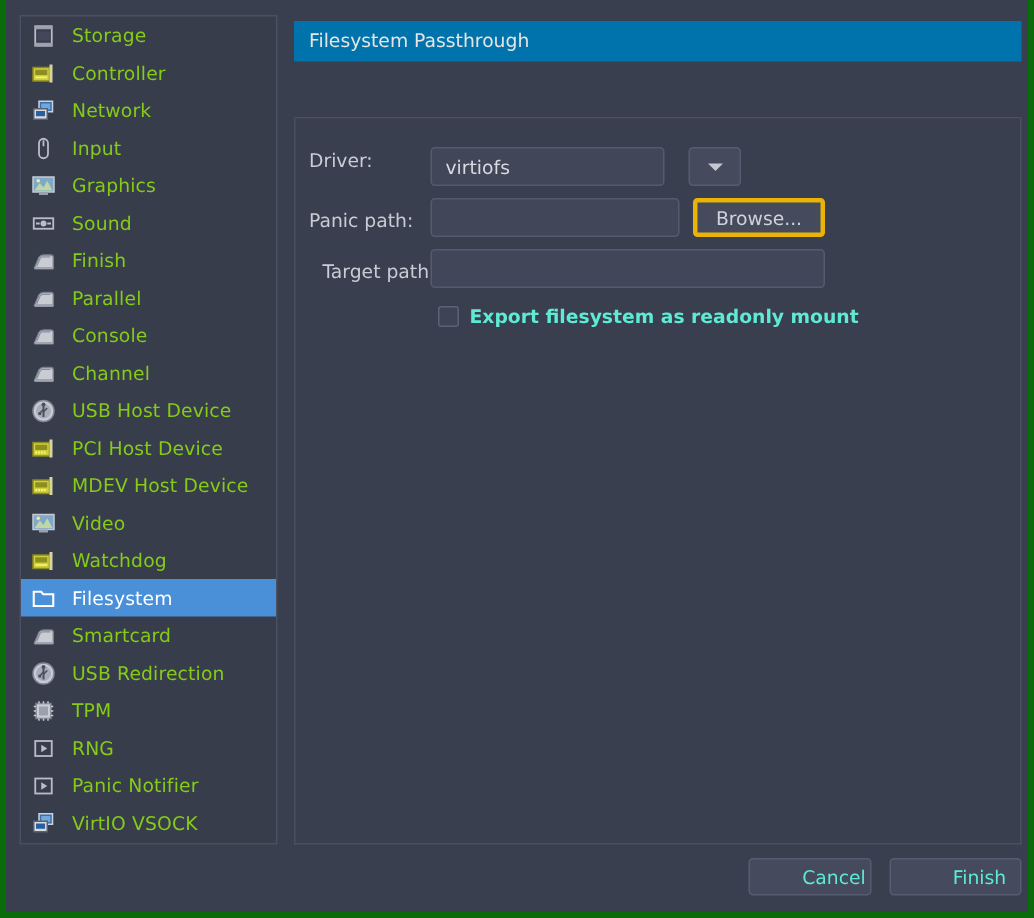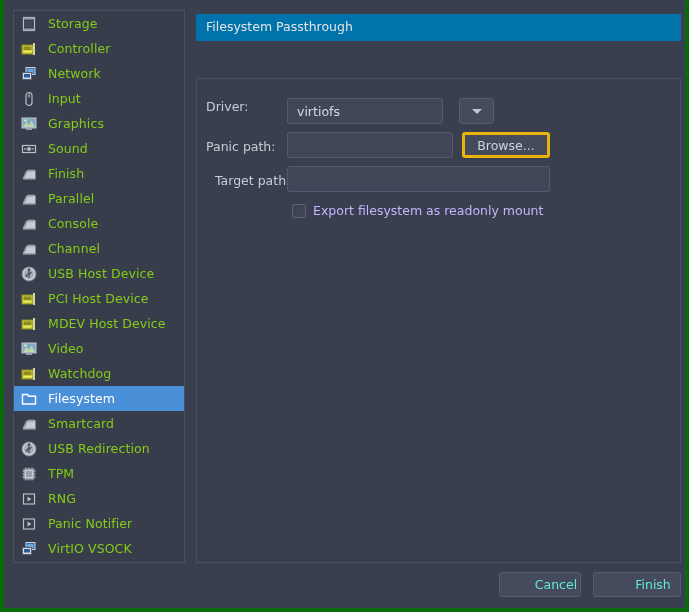--- a/index.html
+++ b/index.html
@@ -201,22 +201,23 @@
     height: 14px;
     background: #3f4454;
     border: 1px solid #5b6275;
     border-radius: 2px;
     box-sizing: border-box;
     cursor: default;
   }
   #chk-label {
     position: absolute;
     font-size: 12.5px;
-    color: #c4b5fd;
+    color: #5eead4;
     white-space: nowrap;
+    font-weight: bold;
   }
 
   
   .bbtn {
     position: absolute;
     top: 572px;
     height: 25px;
     background: #454b5c;
     border: 1px solid #565d70;
     border-radius: 3px;

